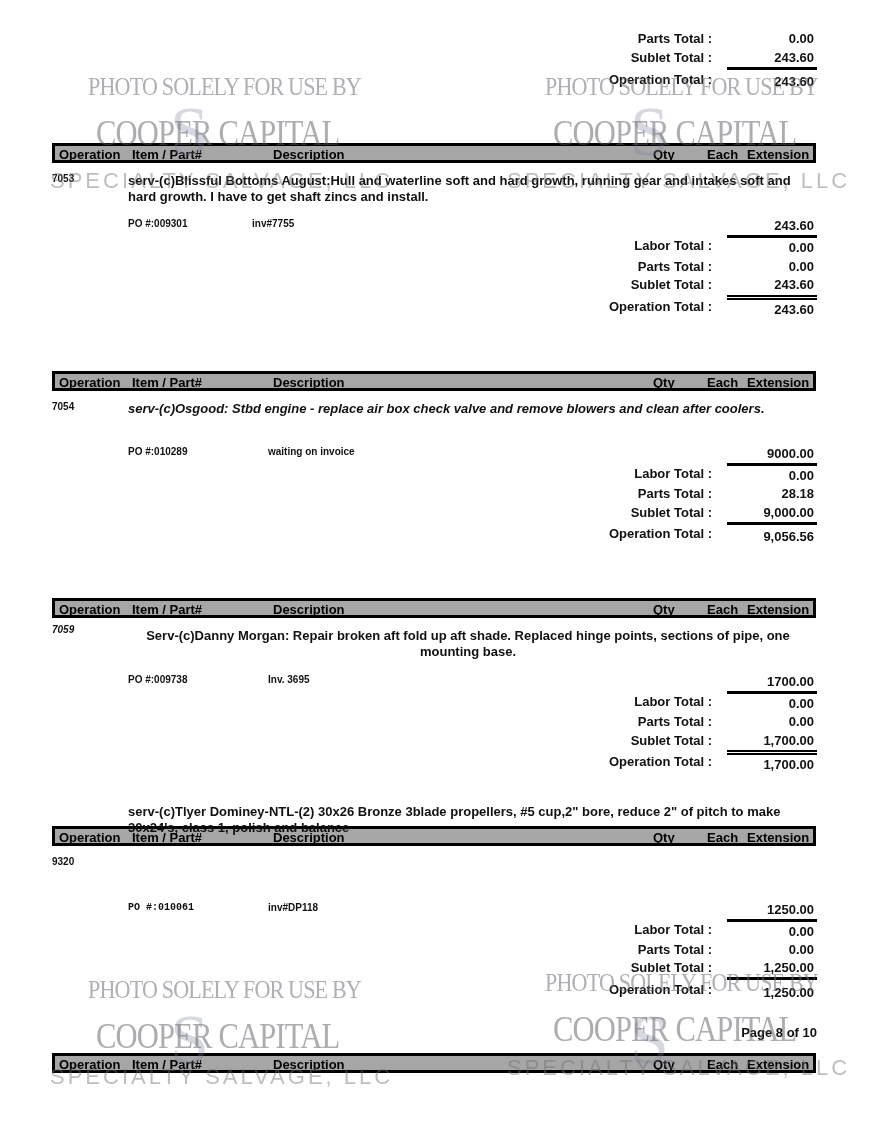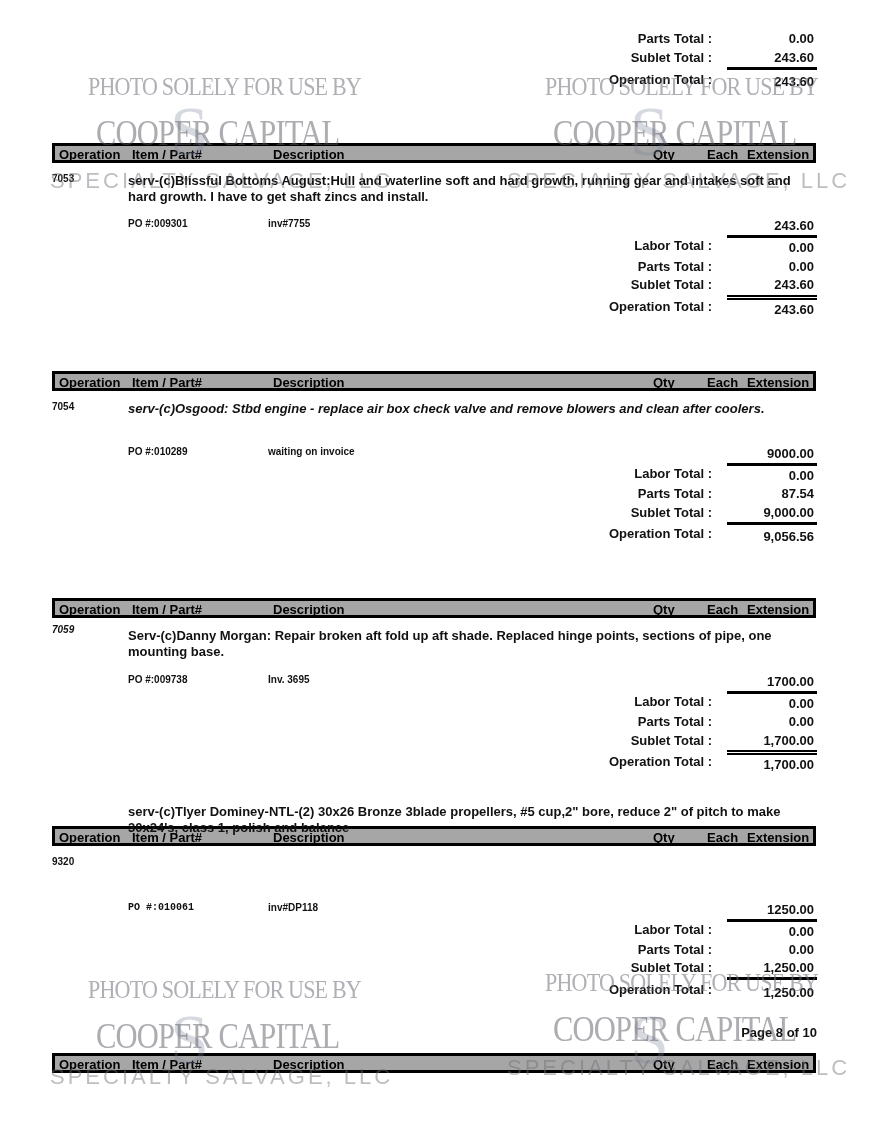--- a/index.html
+++ b/index.html
@@ -48,21 +48,21 @@
   <span style="left:77px;">Item / Part#</span>
   <span style="left:218px;">Description</span>
   <span style="left:598px;">Qty</span>
   <span style="left:652px;">Each</span>
   <span style="left:692px;">Extension</span>
 </div>
 <div>
   <div class="abs op" style="left:52px; top:173px;">7053</div>
   <div class="abs desc" style="left:128px; top:173px;">serv-(c)Blissful Bottoms August:Hull and  waterline  soft  and hard growth, running gear and intakes  soft and hard growth. I have to get shaft  zincs and install.</div>
   <div class="abs op" style="left:128px; top:218px;">PO #:009301</div>
-  <div class="abs op" style="left:268px; top:218px;">inv#7755</div>
+  <div class="abs op" style="left:252px; top:218px;">inv#7755</div>
   <div class="abs val" style="left:724px; top:218px;">243.60</div>
   <div class="abs rule" style="left:727px; top:235px;"></div>
   <div class="abs lbl" style="left:532px; top:238px;">Labor Total :</div>
   <div class="abs val" style="left:724px; top:240px;">0.00</div>
   <div class="abs lbl" style="left:532px; top:259px;">Parts Total :</div>
   <div class="abs val" style="left:724px; top:259px;">0.00</div>
   <div class="abs lbl" style="left:532px; top:277px;">Sublet Total :</div>
   <div class="abs val" style="left:724px; top:277px;">243.60</div>
   <div class="abs dbl" style="left:727px; top:295px;"></div>
   <div class="abs lbl" style="left:532px; top:299px;">Operation Total :</div>
@@ -80,39 +80,39 @@
 <div>
   <div class="abs op" style="left:52px; top:401px;">7054</div>
   <div class="abs desc" style="left:128px; top:401px;font-style:italic;">serv-(c)Osgood: Stbd engine - replace air box   check valve and remove blowers and clean  after coolers.</div>
   <div class="abs op" style="left:128px; top:446px;">PO #:010289</div>
   <div class="abs op" style="left:268px; top:446px;">waiting on invoice</div>
   <div class="abs val" style="left:724px; top:446px;">9000.00</div>
   <div class="abs rule" style="left:727px; top:463px;"></div>
   <div class="abs lbl" style="left:532px; top:466px;">Labor Total :</div>
   <div class="abs val" style="left:724px; top:468px;">0.00</div>
   <div class="abs lbl" style="left:532px; top:486px;">Parts Total :</div>
-  <div class="abs val" style="left:724px; top:486px;">87.54</div>
+  <div class="abs val" style="left:724px; top:486px;">28.18</div>
   <div class="abs lbl" style="left:532px; top:505px;">Sublet Total :</div>
   <div class="abs val" style="left:724px; top:505px;">9,000.00</div>
   <div class="abs rule" style="left:727px; top:522px;"></div>
   <div class="abs lbl" style="left:532px; top:526px;">Operation Total :</div>
   <div class="abs val" style="left:724px; top:529px;">9,056.56</div>
 </div>
 
 <div class="hdr" style="top:598px;">
   <span style="left:4px;">Operation</span>
   <span style="left:77px;">Item / Part#</span>
   <span style="left:218px;">Description</span>
   <span style="left:598px;">Qty</span>
   <span style="left:652px;">Each</span>
   <span style="left:692px;">Extension</span>
 </div>
 <div>
   <div class="abs op" style="left:52px; top:624px;font-style:italic;">7059</div>
-  <div class="abs desc" style="left:128px; top:628px;">Serv-(c)Danny Morgan: Repair broken aft fold  up aft shade. Replaced hinge points, sections of pipe, one mounting base.</div>
+  <div class="abs desc" style="left:128px; top:628px;text-align:center;">Serv-(c)Danny Morgan: Repair broken aft fold  up aft shade. Replaced hinge points, sections of pipe, one mounting base.</div>
   <div class="abs op" style="left:128px; top:674px;">PO #:009738</div>
   <div class="abs op" style="left:268px; top:674px;">Inv. 3695</div>
   <div class="abs val" style="left:724px; top:674px;">1700.00</div>
   <div class="abs rule" style="left:727px; top:691px;"></div>
   <div class="abs lbl" style="left:532px; top:694px;">Labor Total :</div>
   <div class="abs val" style="left:724px; top:696px;">0.00</div>
   <div class="abs lbl" style="left:532px; top:714px;">Parts Total :</div>
   <div class="abs val" style="left:724px; top:714px;">0.00</div>
   <div class="abs lbl" style="left:532px; top:733px;">Sublet Total :</div>
   <div class="abs val" style="left:724px; top:733px;">1,700.00</div>

